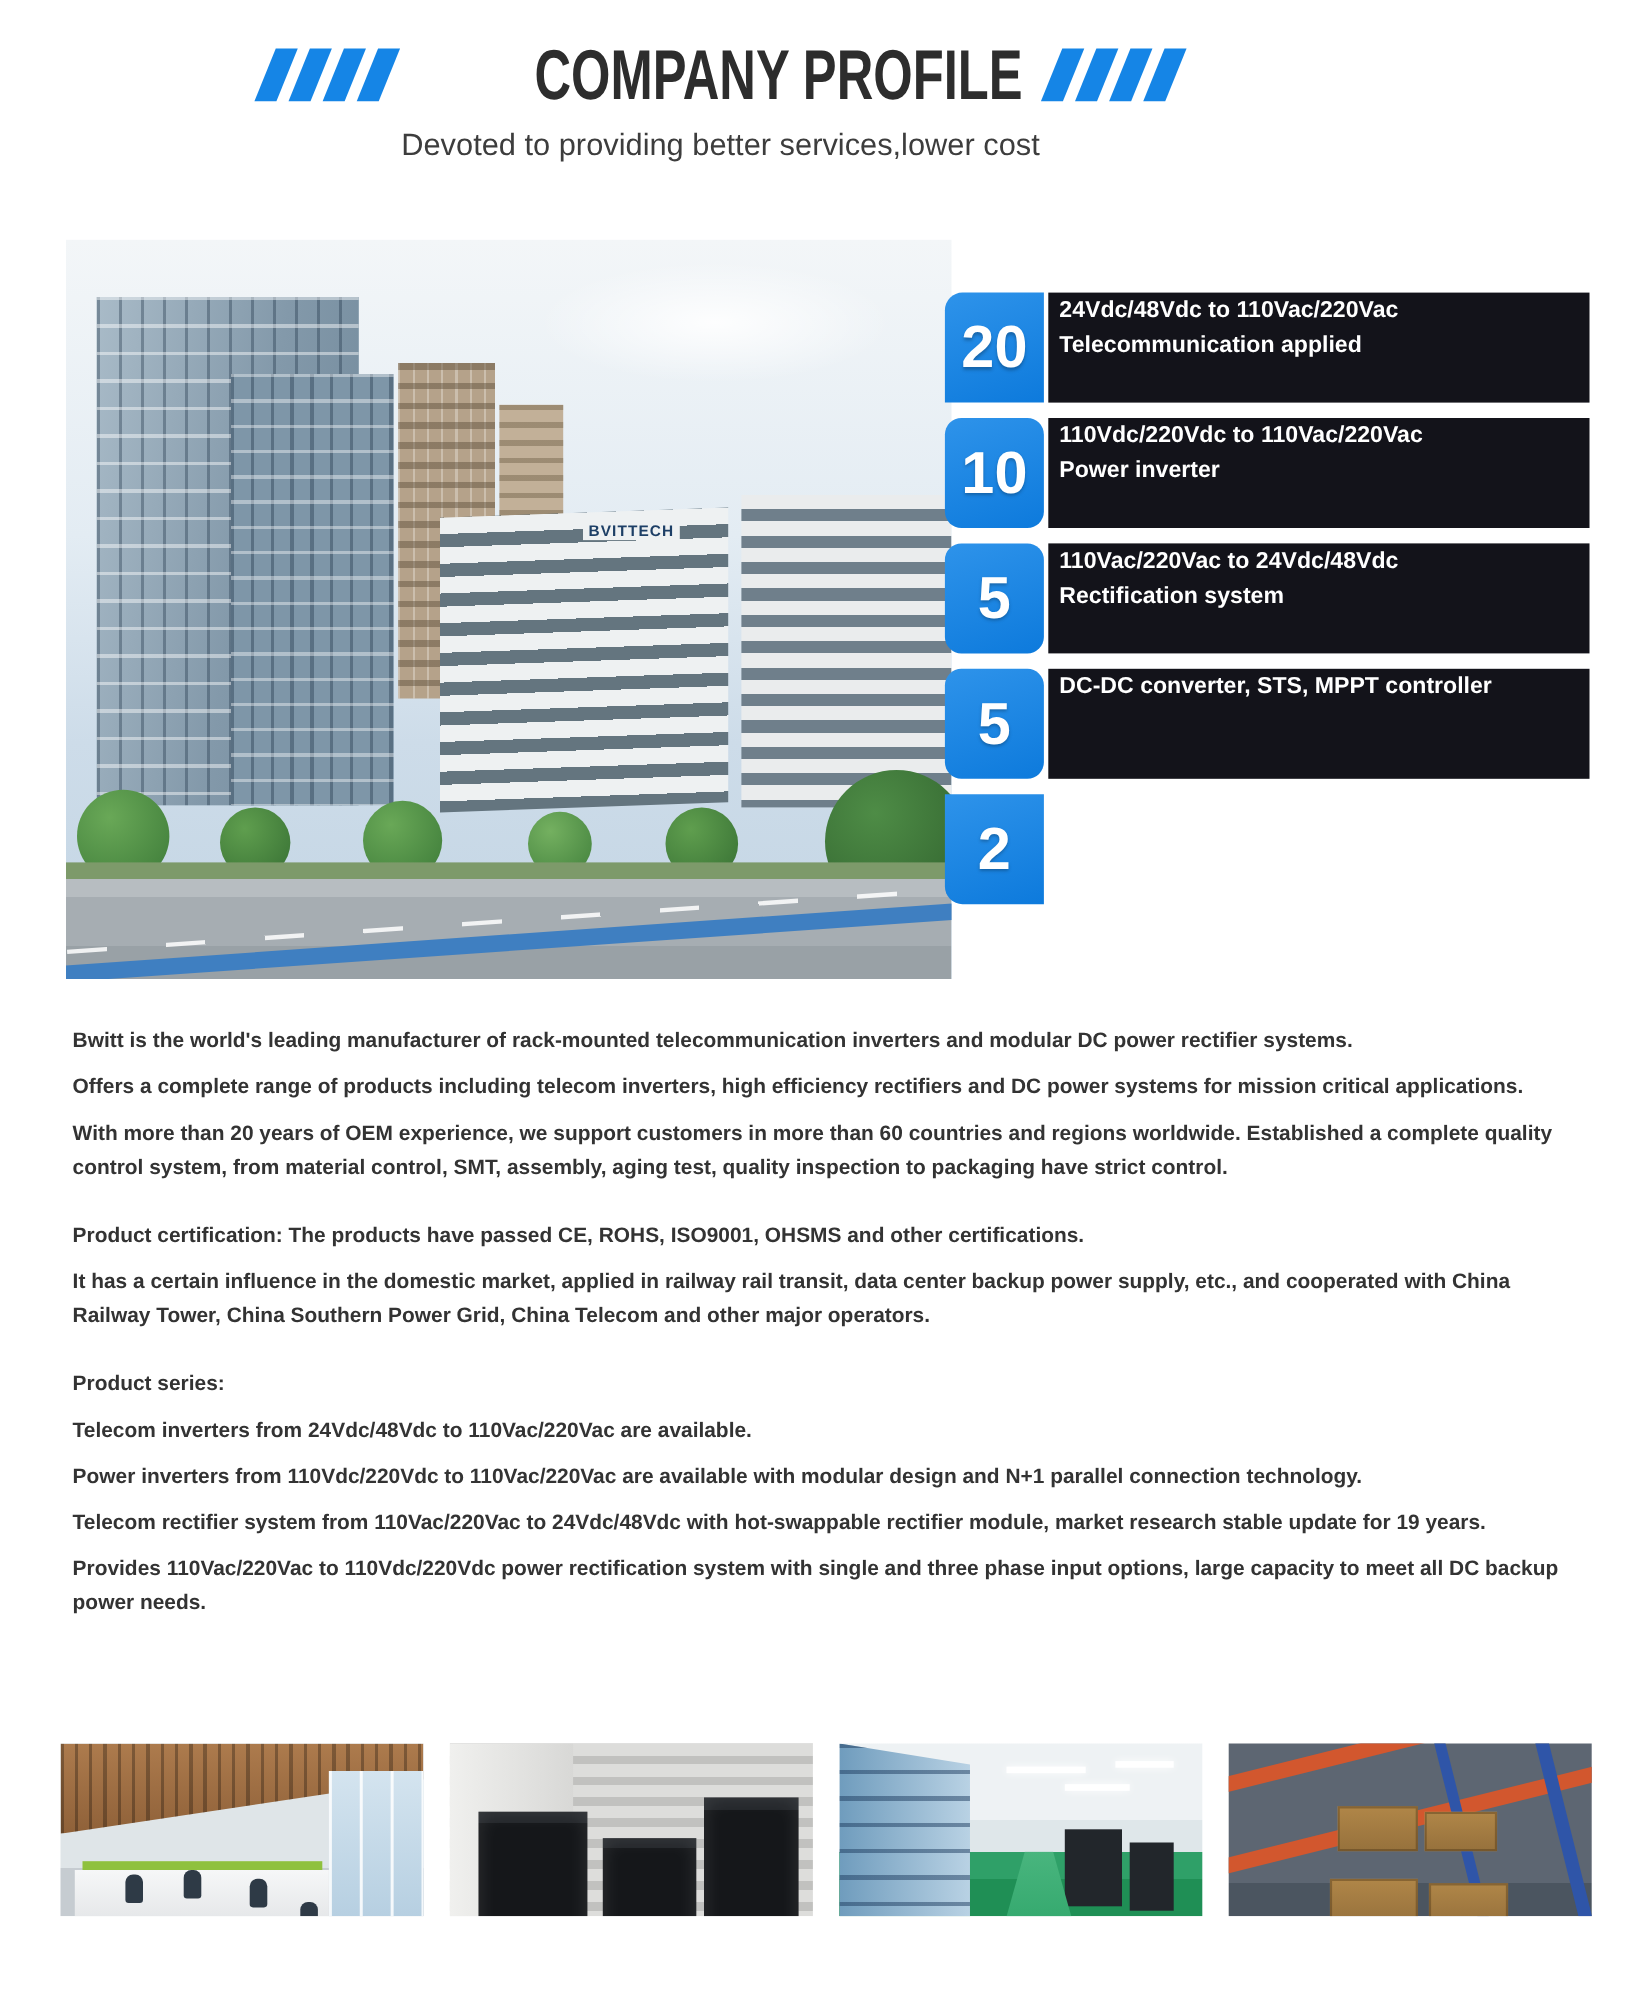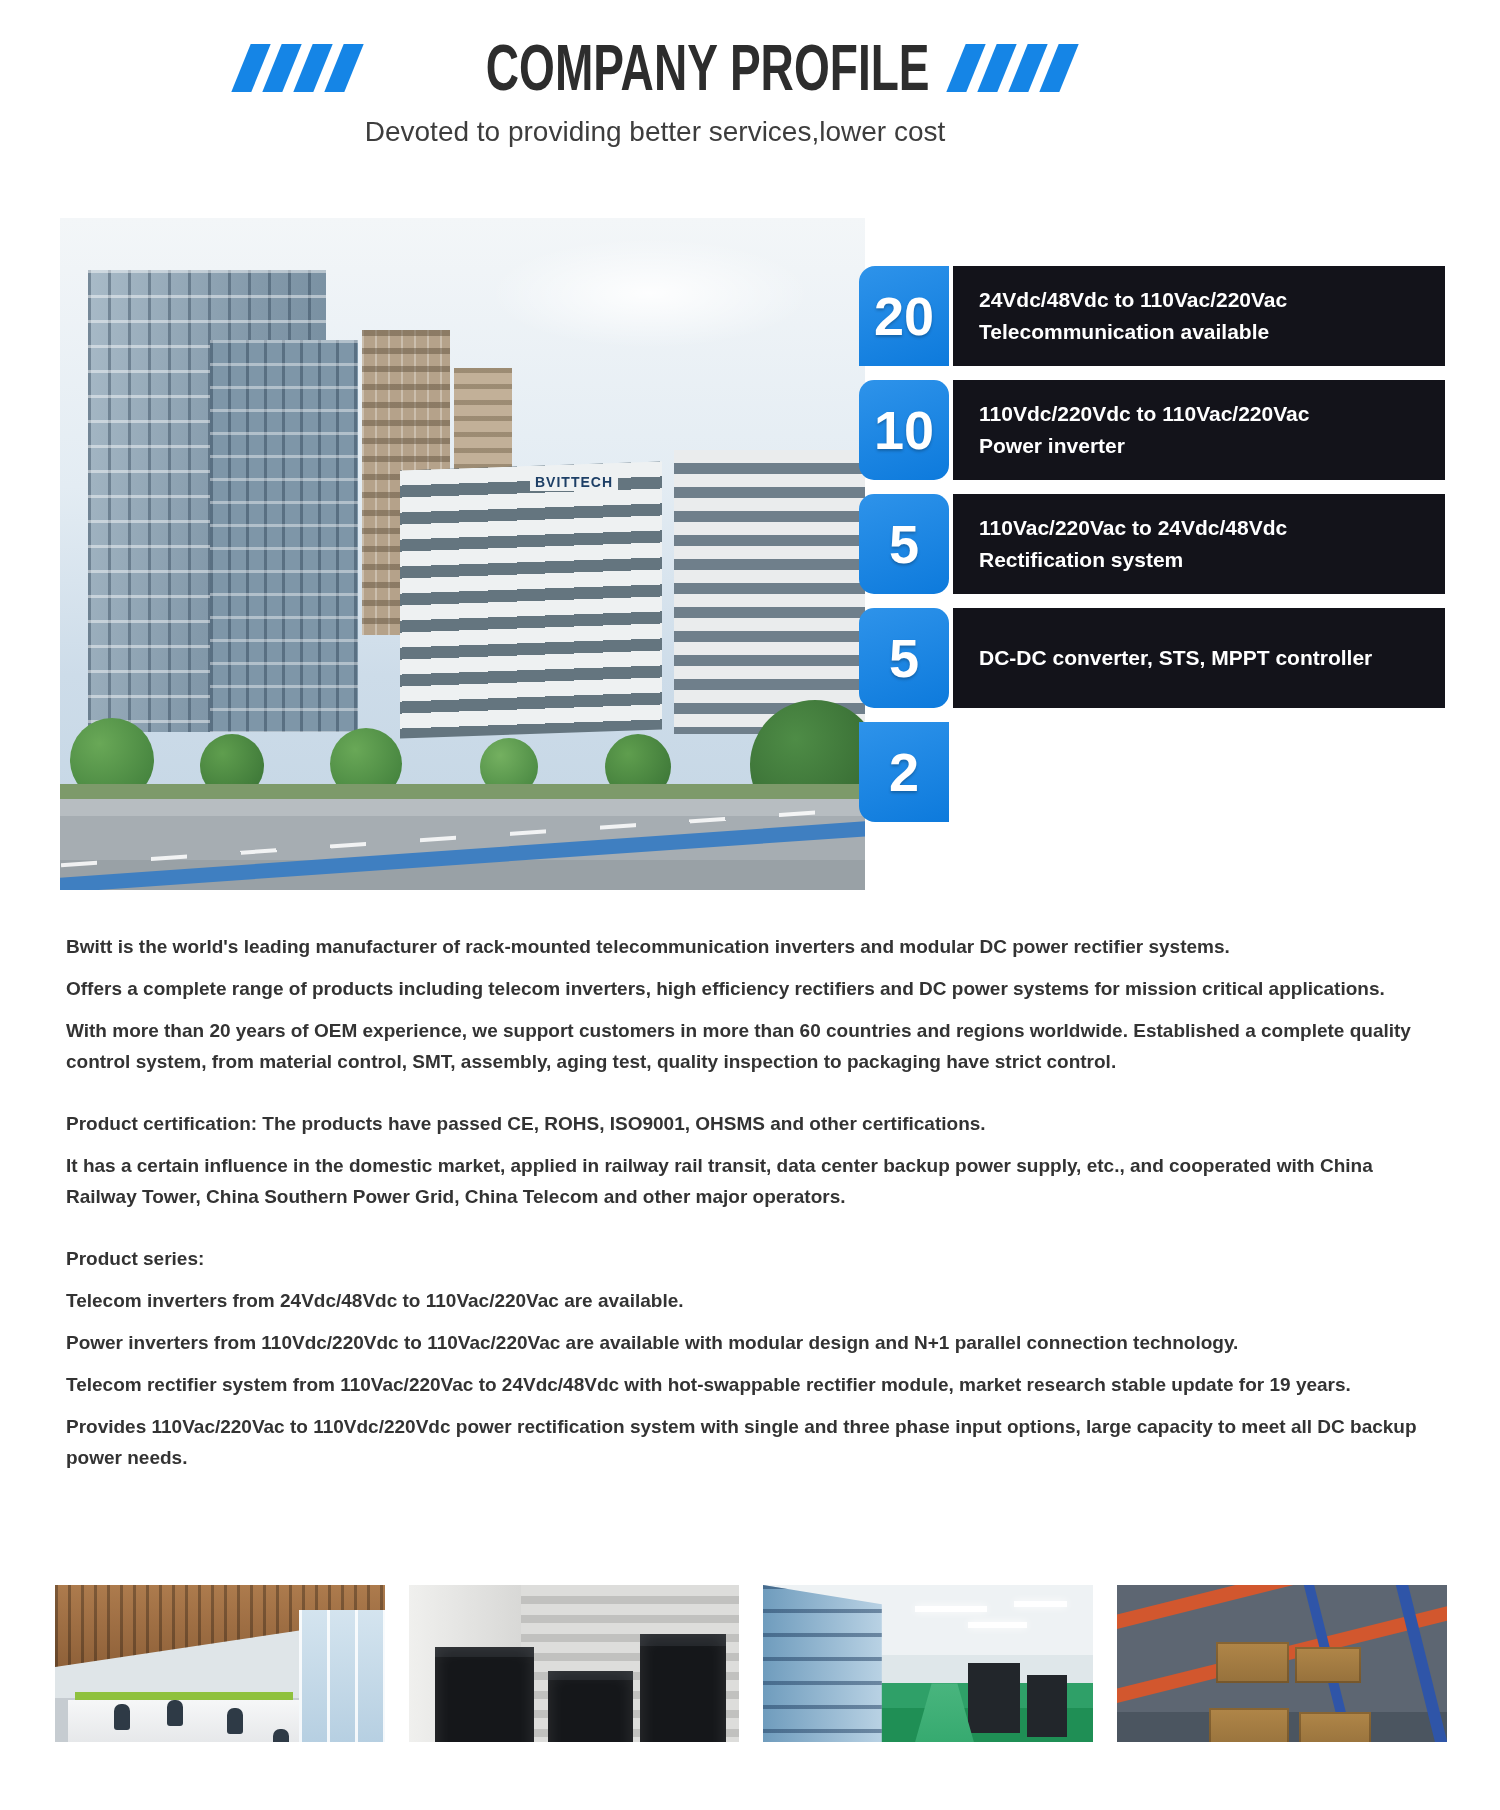--- a/index.html
+++ b/index.html
@@ -50,21 +50,21 @@
 
   
   .stats{position:absolute;left:804px;top:48px;width:586px;}
   .stat-row{display:flex;height:100px;margin-bottom:14px;}
   .stat-num{flex:0 0 90px;display:flex;align-items:center;justify-content:center;
     background:linear-gradient(160deg,#2e93ea,#0d7adc);color:#fff;font-size:54px;font-weight:bold;
     text-shadow:0 2px 3px rgba(0,0,0,.25);border-radius:15px;}
   .stat-row:first-child .stat-num{border-radius:16px 0 0 0;}
   .stat-row:last-child .stat-num{border-radius:0 0 0 16px;}
   .stat-bar{flex:1;margin-left:4px;background:#13131a;color:#fff;display:flex;flex-direction:column;
-    justify-content:center;padding-left:26px;font-size:21px;font-weight:bold;line-height:32px;}
+    justify-content:flex-start;padding-left:10px;font-size:21px;font-weight:bold;line-height:32px;}
 
   
   .about{position:absolute;left:55px;top:920px;width:1392px;font-size:19px;font-weight:bold;
          color:#333;line-height:31px;}
   .about p{margin:11px;}
   .para-gap{margin-top:31px !important;}
 
   
   .gallery{position:absolute;left:55px;top:1585px;width:1392px;display:flex;gap:24px;}
   .photo{position:relative;width:330px;height:205px;overflow:hidden;flex:0 0 330px;}
@@ -160,21 +160,21 @@
       <div class="hero-road"></div>
       <div class="lane-mark"></div>
       <div class="bike-lane"></div>
     </div>
 
     <div class="stats">
       <div class="stat-row">
         <div class="stat-num">20</div>
         <div class="stat-bar">
           <div>24Vdc/48Vdc to 110Vac/220Vac</div>
-          <div>Telecommunication available</div>
+          <div>Telecommunication applied</div>
         </div>
       </div>
       <div class="stat-row">
         <div class="stat-num">10</div>
         <div class="stat-bar">
           <div>110Vdc/220Vdc to 110Vac/220Vac</div>
           <div>Power inverter</div>
         </div>
       </div>
       <div class="stat-row">

